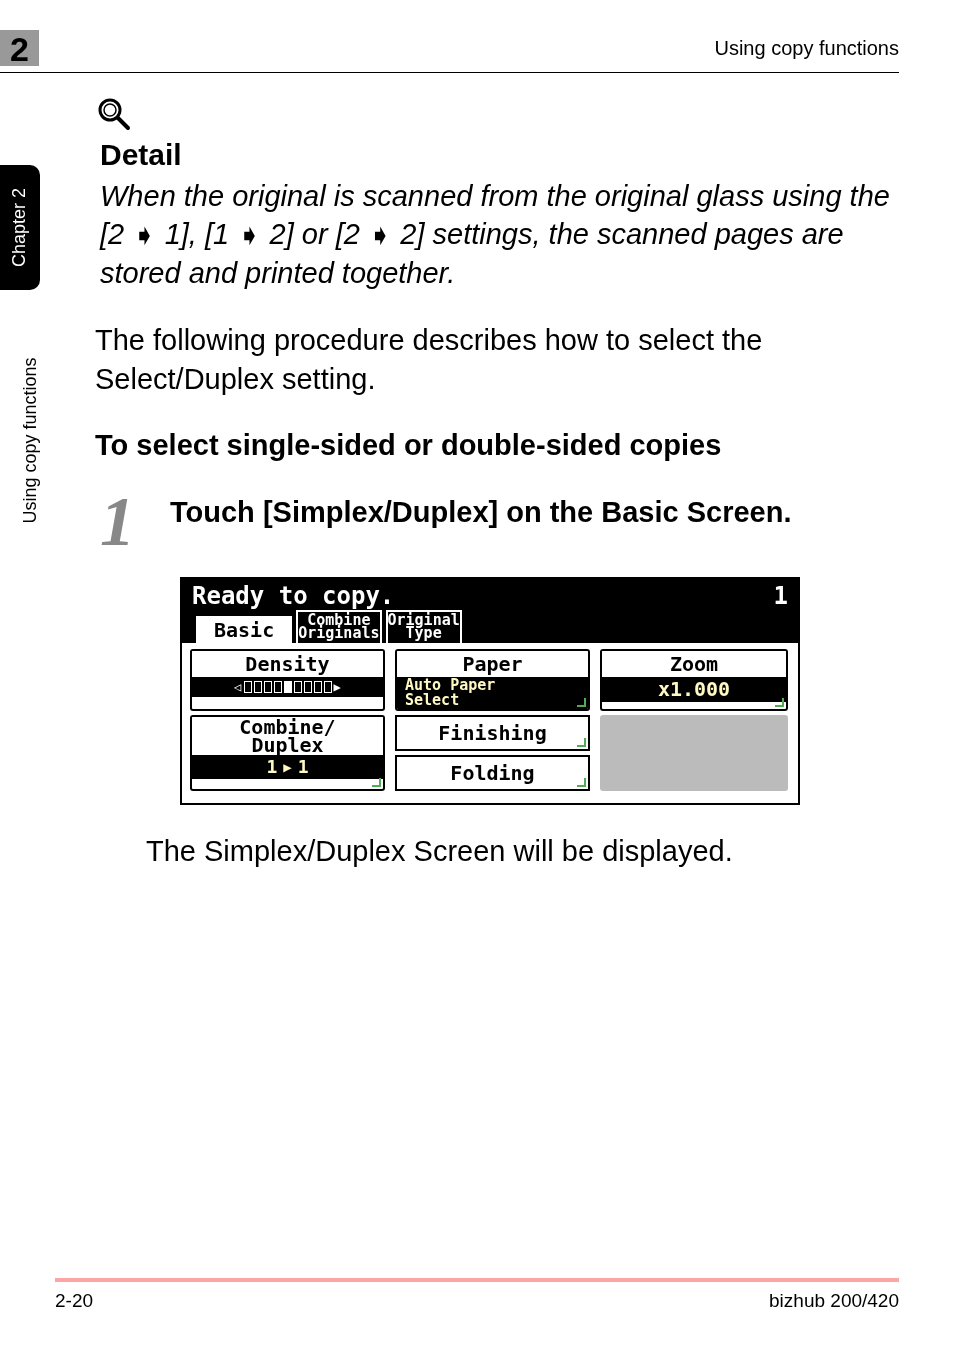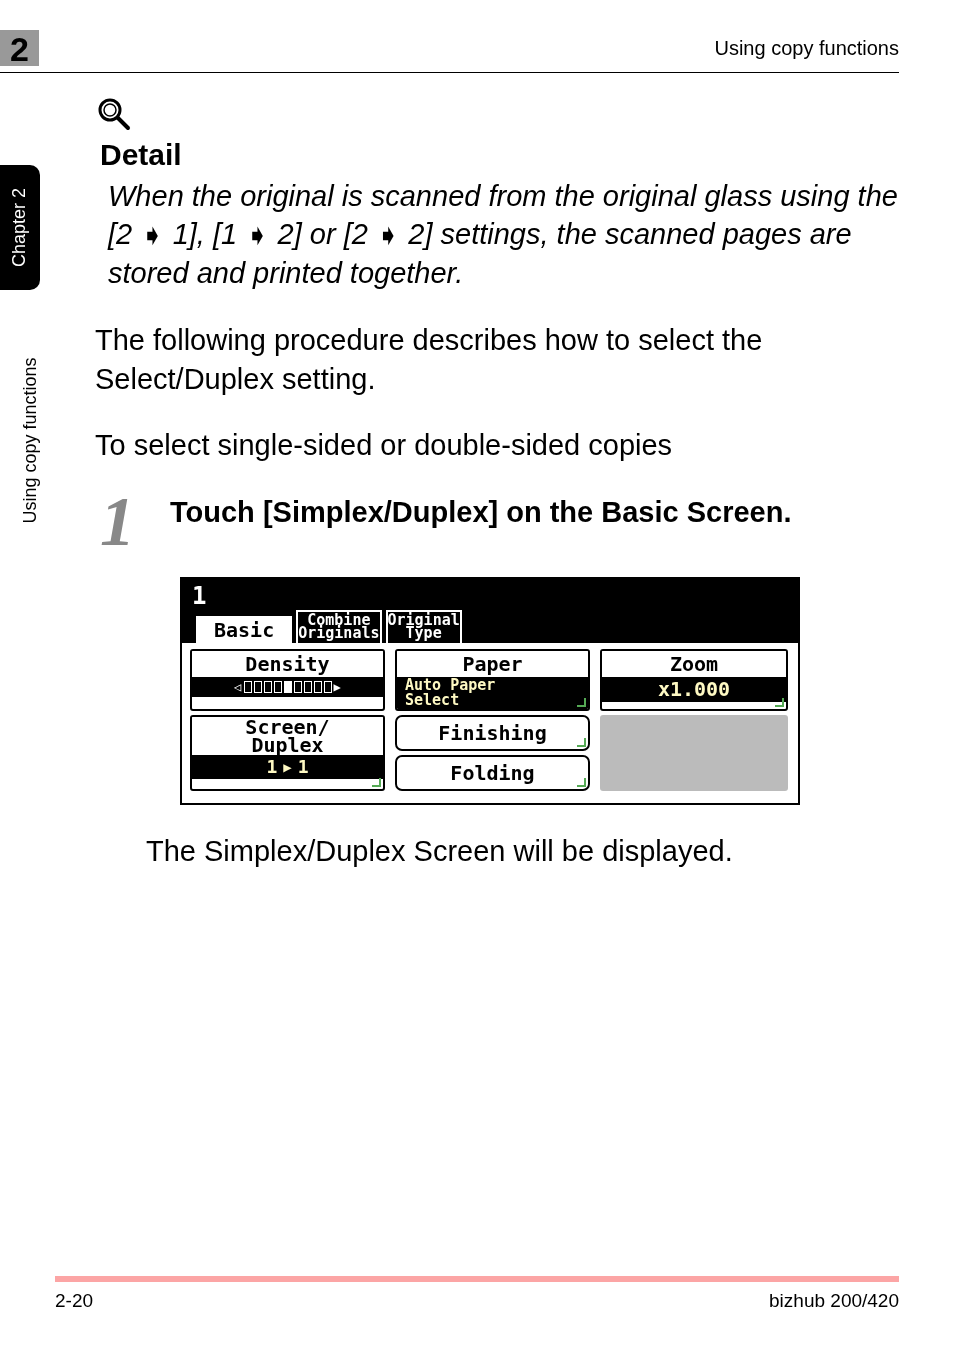--- a/index.html
+++ b/index.html
@@ -85,36 +85,36 @@
     .detail-heading {
       font-size: 30px;
       font-weight: bold;
       margin-left: 5px;
       margin-bottom: 6px;
     }
     .detail-text {
       font-style: italic;
       font-size: 29px;
       line-height: 1.3;
-      margin-left: 13px;
+      margin-left: 5px;
       margin-bottom: 28px;
     }
     .arrow-inline {
       font-style: normal;
       display: inline-block;
       vertical-align: middle;
     }
     .paragraph {
       font-size: 29px;
       line-height: 1.35;
       margin-bottom: 30px;
     }
     .section-heading {
       font-size: 29px;
-      font-weight: normal;
+      font-weight: bold;
       margin-bottom: 28px;
     }
     .step-row {
       display: flex;
       align-items: flex-start;
       gap: 30px;
       margin-bottom: 24px;
     }
     .step-num {
       font-size: 70px;
@@ -250,37 +250,37 @@
       padding: 3px 0;
     }
     .simplex-box .bottom .n {
       font-size: 18px;
     }
     .simplex-box .bottom .arr {
       font-size: 14px;
     }
     .single-cell {
       border: 2px solid #000;
-      border-radius: 7px;
+      border-radius: 0;
       text-align: center;
       font-size: 20px;
       font-weight: bold;
       padding: 4px 0;
       background: #fff;
     }
     .result-text {
       margin-left: 51px;
       font-size: 29px;
     }
     .footer {
       position: absolute;
       bottom: 40px;
       left: 55px;
       right: 55px;
-      border-top: 6px solid #fca5a5;
+      border-top: 4px solid #fca5a5;
       padding-top: 8px;
       display: flex;
       justify-content: space-between;
       font-size: 19px;
     }
     .corner {
       width: 9px;
       height: 9px;
       border-bottom: 2px solid #5a5;
       border-right: 2px solid #5a5;
@@ -338,20 +338,21 @@
   <div class="section-heading">To select single-sided or double-sided copies</div>
 
   <div class="step-row">
     <div class="step-num">1</div>
     <div class="step-text">Touch [Simplex/Duplex] on the Basic Screen.</div>
   </div>
 
   <div class="lcd-wrap">
     <div class="lcd">
       <div class="lcd-top">
+        <span>Ready to copy.</span>
         <span>1</span>
       </div>
       <div class="lcd-tabs">
         <div class="lcd-tab active" style="font-size:20px;padding:3px 16px;">Basic</div>
         <div class="lcd-tab inactive two-line">
           <div>Combine</div>
           <div>Originals</div>
         </div>
         <div class="lcd-tab inactive two-line">
           <div>Original</div>
@@ -386,21 +387,21 @@
           </div>
           <div class="lcd-cell w3 zoom-cell">
             <div class="top">Zoom</div>
             <div class="bottom big">x1.000</div>
             <div class="corner"></div>
           </div>
         </div>
         <div class="lcd-row">
           <div class="lcd-cell w1 simplex-box">
             <div class="top two-line">
-              <div>Screen/</div>
+              <div>Combine/</div>
               <div>Duplex</div>
             </div>
             <div class="bottom">
               <span class="n">1</span>
               <span class="arr">▶</span>
               <span class="n">1</span>
             </div>
             <div class="corner"></div>
           </div>
           <div style="display:flex;flex-direction:column;gap:4px;">

